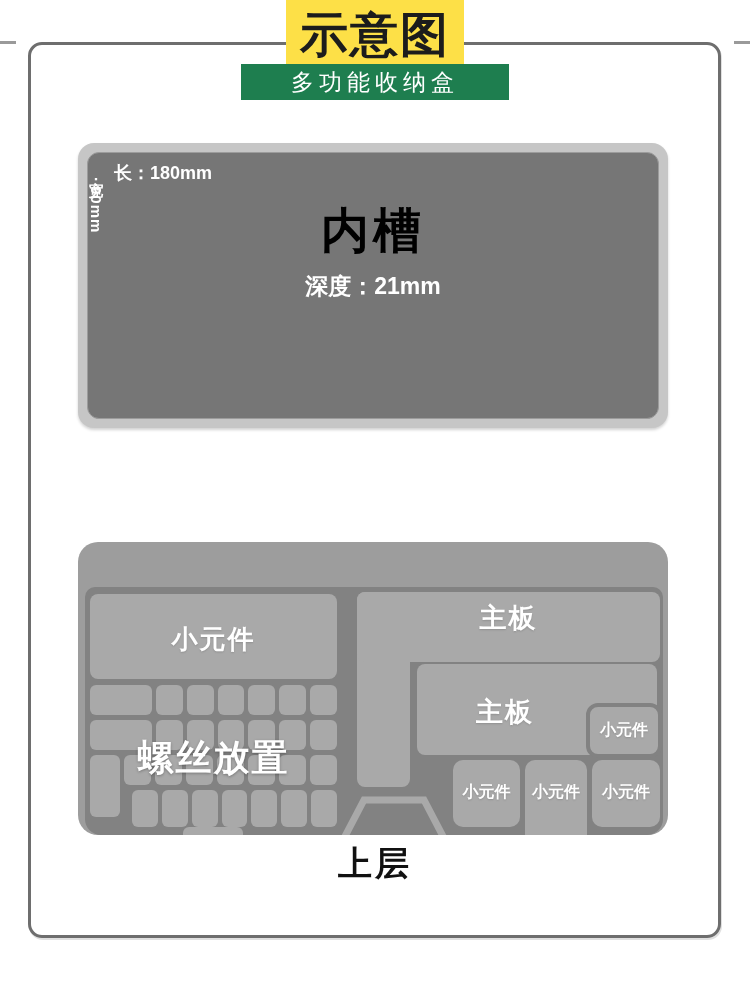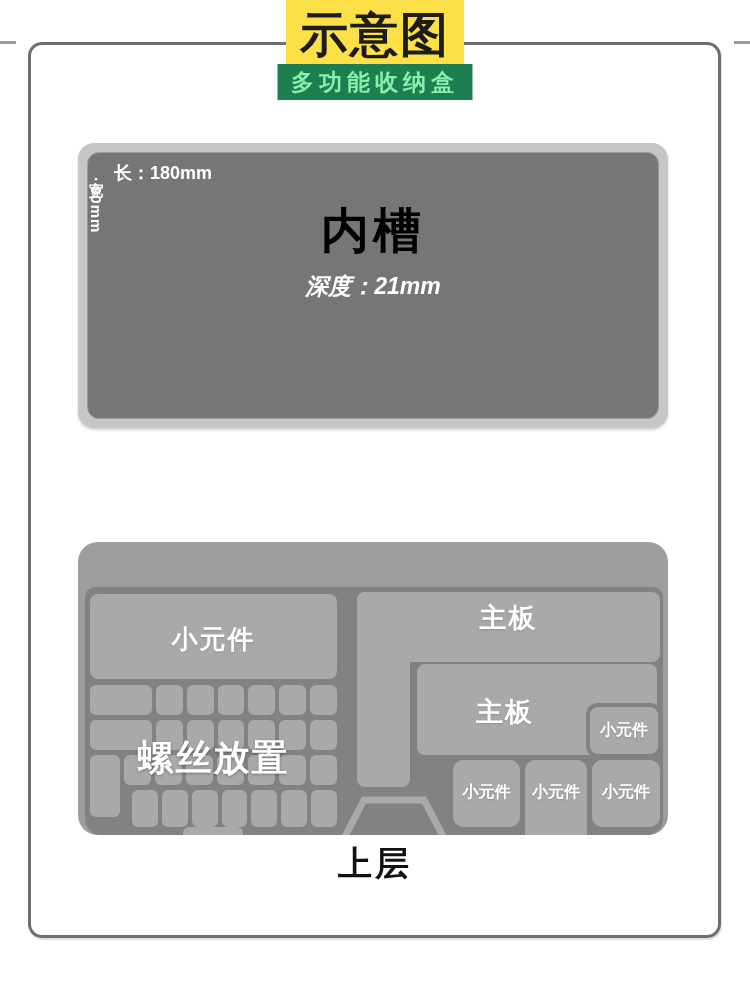--- a/index.html
+++ b/index.html
@@ -16,22 +16,22 @@
     border:3px solid #6e6e6e;border-radius:14px;
     box-shadow:1px 2px 0 rgba(0,0,0,0.12);
   }
   #main-title{
     position:absolute;top:0;left:50%;transform:translateX(-50%);
     background:#fde047;padding:4px 14px;height:72px;line-height:62px;
     font-size:48px;font-weight:900;color:#1c1c1c;letter-spacing:2px;white-space:nowrap;z-index:3;
   }
   #subtitle-banner{
     position:absolute;top:64px;left:50%;transform:translateX(-50%);
-    width:195px;height:36px;line-height:36px;text-align:center;
-    color:#86efac;font-size:23px;font-weight:bold;letter-spacing:5px;z-index:3;white-space:nowrap;
+    width:268px;height:36px;line-height:36px;text-align:center;
+    color:#ffffff;font-size:23px;font-weight:normal;letter-spacing:5px;z-index:3;white-space:nowrap;
   }
   
   #lower-box{
     position:absolute;left:78px;top:143px;width:590px;height:285px;
     background:#c6c6c6;border-radius:16px;box-shadow:0 2px 3px rgba(0,0,0,0.18);
   }
   #lower-inner{
     position:absolute;left:9px;top:9px;right:9px;bottom:9px;
     background:#767676;border-radius:12px;border:1px solid #9c9c9c;
   }
@@ -39,21 +39,21 @@
   #width-label{
     position:absolute;left:-2px;top:16px;color:#fff;font-size:15px;font-weight:bold;
     writing-mode:vertical-rl;text-orientation:mixed;letter-spacing:1px;
   }
   #slot-name{
     position:absolute;left:0;right:0;top:46px;text-align:center;
     color:#000000;font-size:48px;font-weight:900;letter-spacing:4px;
   }
   #depth-label{
     position:absolute;left:0;right:0;top:118px;text-align:center;
-    color:#fff;font-size:23px;font-weight:bold;font-style:italic;
+    color:#fff;font-size:23px;font-weight:bold;
   }
   .layer-caption{
     position:absolute;left:0;width:750px;text-align:center;
     font-size:34px;font-weight:900;color:#111;letter-spacing:3px;
   }
   #lower-caption{top:437px;}
   #upper-caption{top:841px;}
   
   #upper-tray{
     position:absolute;left:78px;top:542px;width:590px;height:293px;

